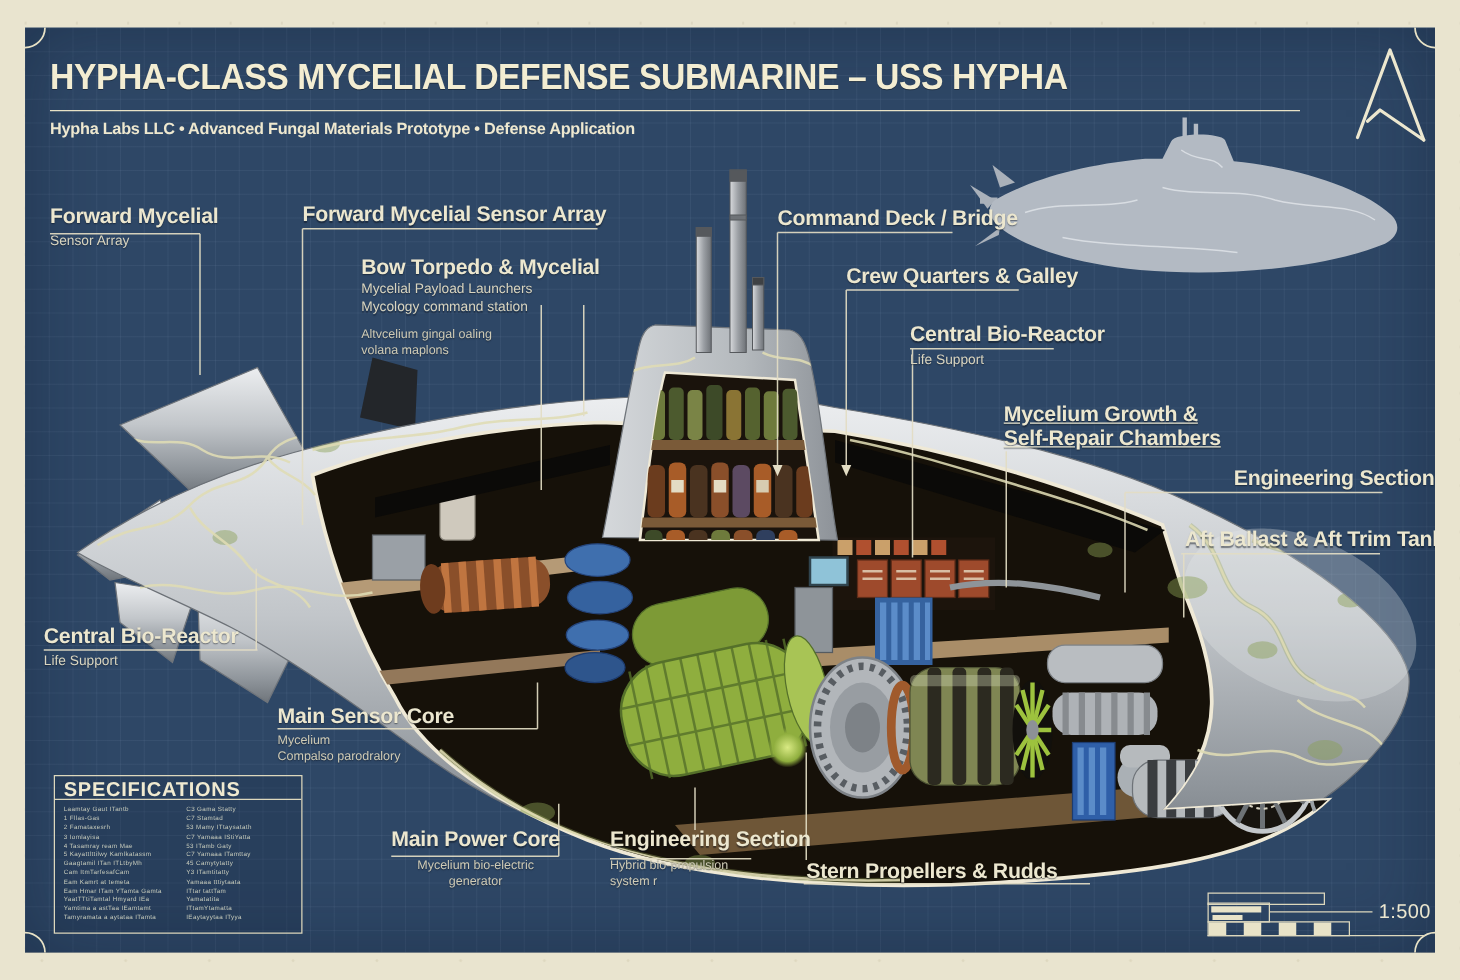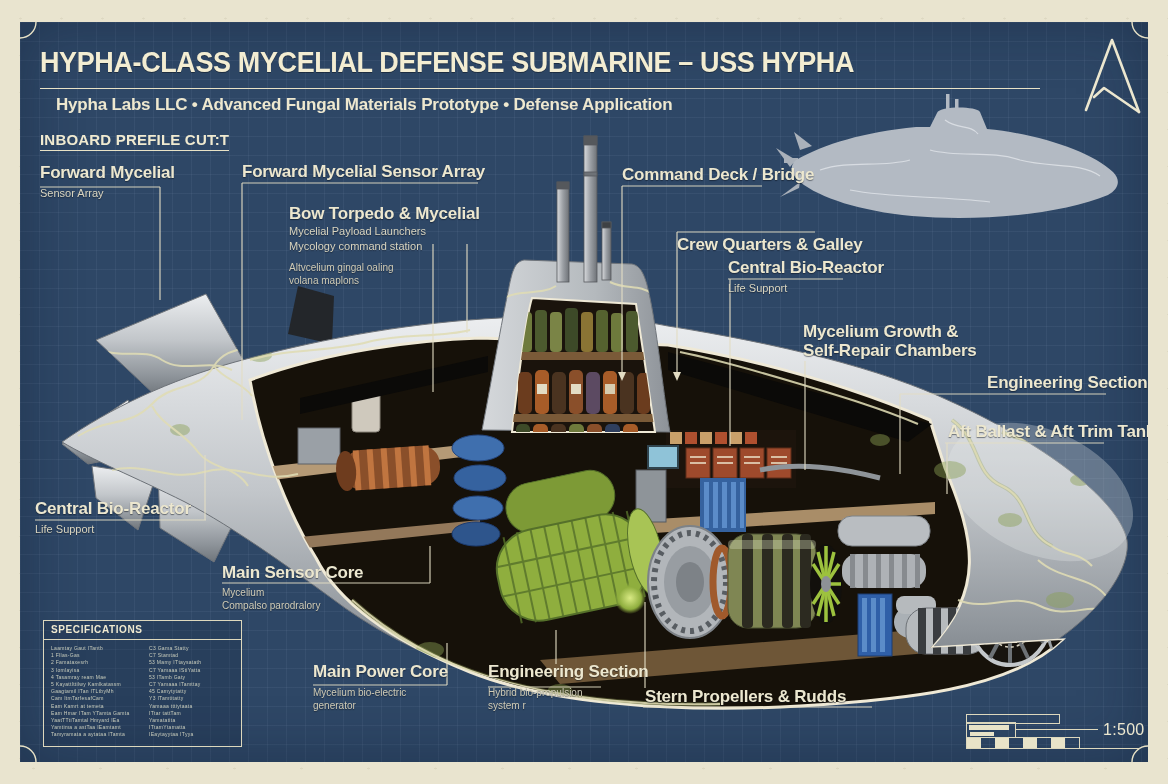--- a/index.html
+++ b/index.html
@@ -15,54 +15,54 @@
     background-size:19px 19px;box-shadow:inset 0 0 60px rgba(10,20,40,.35);}
   .layer{position:absolute;left:-20px;top:-22px;width:1168px;height:784px;}
   svg.full{position:absolute;left:0;top:0;width:1168px;height:784px;}
 
   
   .title{position:absolute;left:40px;top:46px;margin:0;color:#f3edd2;font-weight:800;
     font-size:29px;letter-spacing:-.4px;transform:scaleX(.93);transform-origin:left;
     white-space:nowrap;text-shadow:0 1px 0 rgba(0,0,0,.35);}
   .title-rule{position:absolute;left:40px;top:88px;width:1000px;height:0;
     border-top:1.6px solid #e8e2c6;}
-  .subtitle{position:absolute;left:56px;top:95px;color:#eee8cf;font-size:17px;
+  .subtitle{position:absolute;left:40px;top:95px;color:#eee8cf;font-size:13px;
     font-weight:600;letter-spacing:-.2px;white-space:nowrap;}
   .view-heading{position:absolute;left:40px;top:131px;color:#f0ead0;font-size:15px;
     font-weight:800;letter-spacing:.2px;border-bottom:1.4px solid #e8e2c6;
     padding-bottom:2px;white-space:nowrap;}
 
   
   .lbl{position:absolute;color:#ece7cf;white-space:nowrap;
     text-shadow:0 1px 1px rgba(10,15,25,.5);}
   .lbl .t{font-size:17px;font-weight:700;letter-spacing:-.2px;line-height:18px;}
   .lbl .s{font-size:11px;font-weight:400;color:#d9d5c0;line-height:12.5px;margin-top:2px;}
   .lbl .s2{font-size:10px;font-weight:400;color:#cfcbb6;line-height:11.5px;margin-top:1px;}
   .lbl .gap{margin-top:10px;}
   #lbl-forward-mycelial{left:40px;top:164px;}
   #lbl-forward-sensor-array{left:242px;top:163px;text-align:right;}
   #lbl-bow-torpedo{left:289px;top:205px;}
   #lbl-command-deck{left:622px;top:166px;}
-  #lbl-crew-quarters{left:677px;top:212px;margin-top:24px;}
+  #lbl-crew-quarters{left:677px;top:212px;}
   #lbl-central-bio-top{left:728px;top:259px;}
   #lbl-mycelium-growth{left:803px;top:322px;}
-  #lbl-mycelium-growth .t{line-height:19px;}
+  #lbl-mycelium-growth .t{line-height:19px;text-decoration:underline;}
   #lbl-engineering-right{left:987px;top:374px;}
   #lbl-aft-ballast{left:948px;top:423px;}
   #lbl-central-bio-left{left:35px;top:500px;}
   #lbl-main-power-upper{left:222px;top:564px;}
-  #lbl-main-power-lower{left:313px;top:663px;}
+  #lbl-main-power-lower{left:313px;top:663px;text-align:center;}
   #lbl-engineering-bottom{left:488px;top:663px;}
   #lbl-stern-propellers{left:645px;top:688px;}
 
   
   .specs{position:absolute;left:43px;top:620px;width:197px;height:125px;
     border:1.3px solid #ddd8bd;background:rgba(24,40,62,.25);}
   .specs-header{height:19px;border-bottom:1.3px solid #ddd8bd;color:#f0ead0;
-    font-weight:800;font-size:10px;letter-spacing:.6px;padding:3px 0 0 7px;box-sizing:border-box;}
+    font-weight:800;font-size:16px;letter-spacing:.6px;padding:3px 0 0 7px;box-sizing:border-box;}
   .specs-body{display:flex;gap:10px;padding:5px 4px 0 7px;}
   .specs-col{width:50%;color:#c9cdbd;font-size:5px;line-height:7.2px;
     letter-spacing:.3px;overflow:hidden;}
 
   
   .scale{position:absolute;left:962px;top:710px;width:182px;height:42px;}
   .scale .bar1{position:absolute;left:4px;top:4px;width:92px;height:8px;
     border:1px solid #ddd8bd;}
   .scale .box2{position:absolute;left:4px;top:12px;width:48px;height:14px;
     border:1px solid #ddd8bd;}
@@ -472,21 +472,20 @@
     </g>
     <g fill="#e3ddc4">
       <path d="M618,372 L626,372 L622,381 Z"></path>
       <path d="M673,372 L681,372 L677,381 Z"></path>
     </g>
   </svg>
 
   <h1 class="title">HYPHA-CLASS MYCELIAL DEFENSE SUBMARINE – USS HYPHA</h1>
   <div class="title-rule"></div>
   <div class="subtitle">Hypha Labs LLC • Advanced Fungal Materials Prototype • Defense Application</div>
-  <div class="view-heading">INBOARD PREFILE CUT:T</div>
 
   <div class="lbl" id="lbl-forward-mycelial">
     <div class="t">Forward Mycelial</div>
     <div class="s" style="margin-top:5px">Sensor Array</div>
   </div>
   <div class="lbl" id="lbl-forward-sensor-array">
     <div class="t">Forward Mycelial Sensor Array</div>
   </div>
   <div class="lbl" id="lbl-bow-torpedo">
     <div class="t">Bow Torpedo &amp; Mycelial</div>

